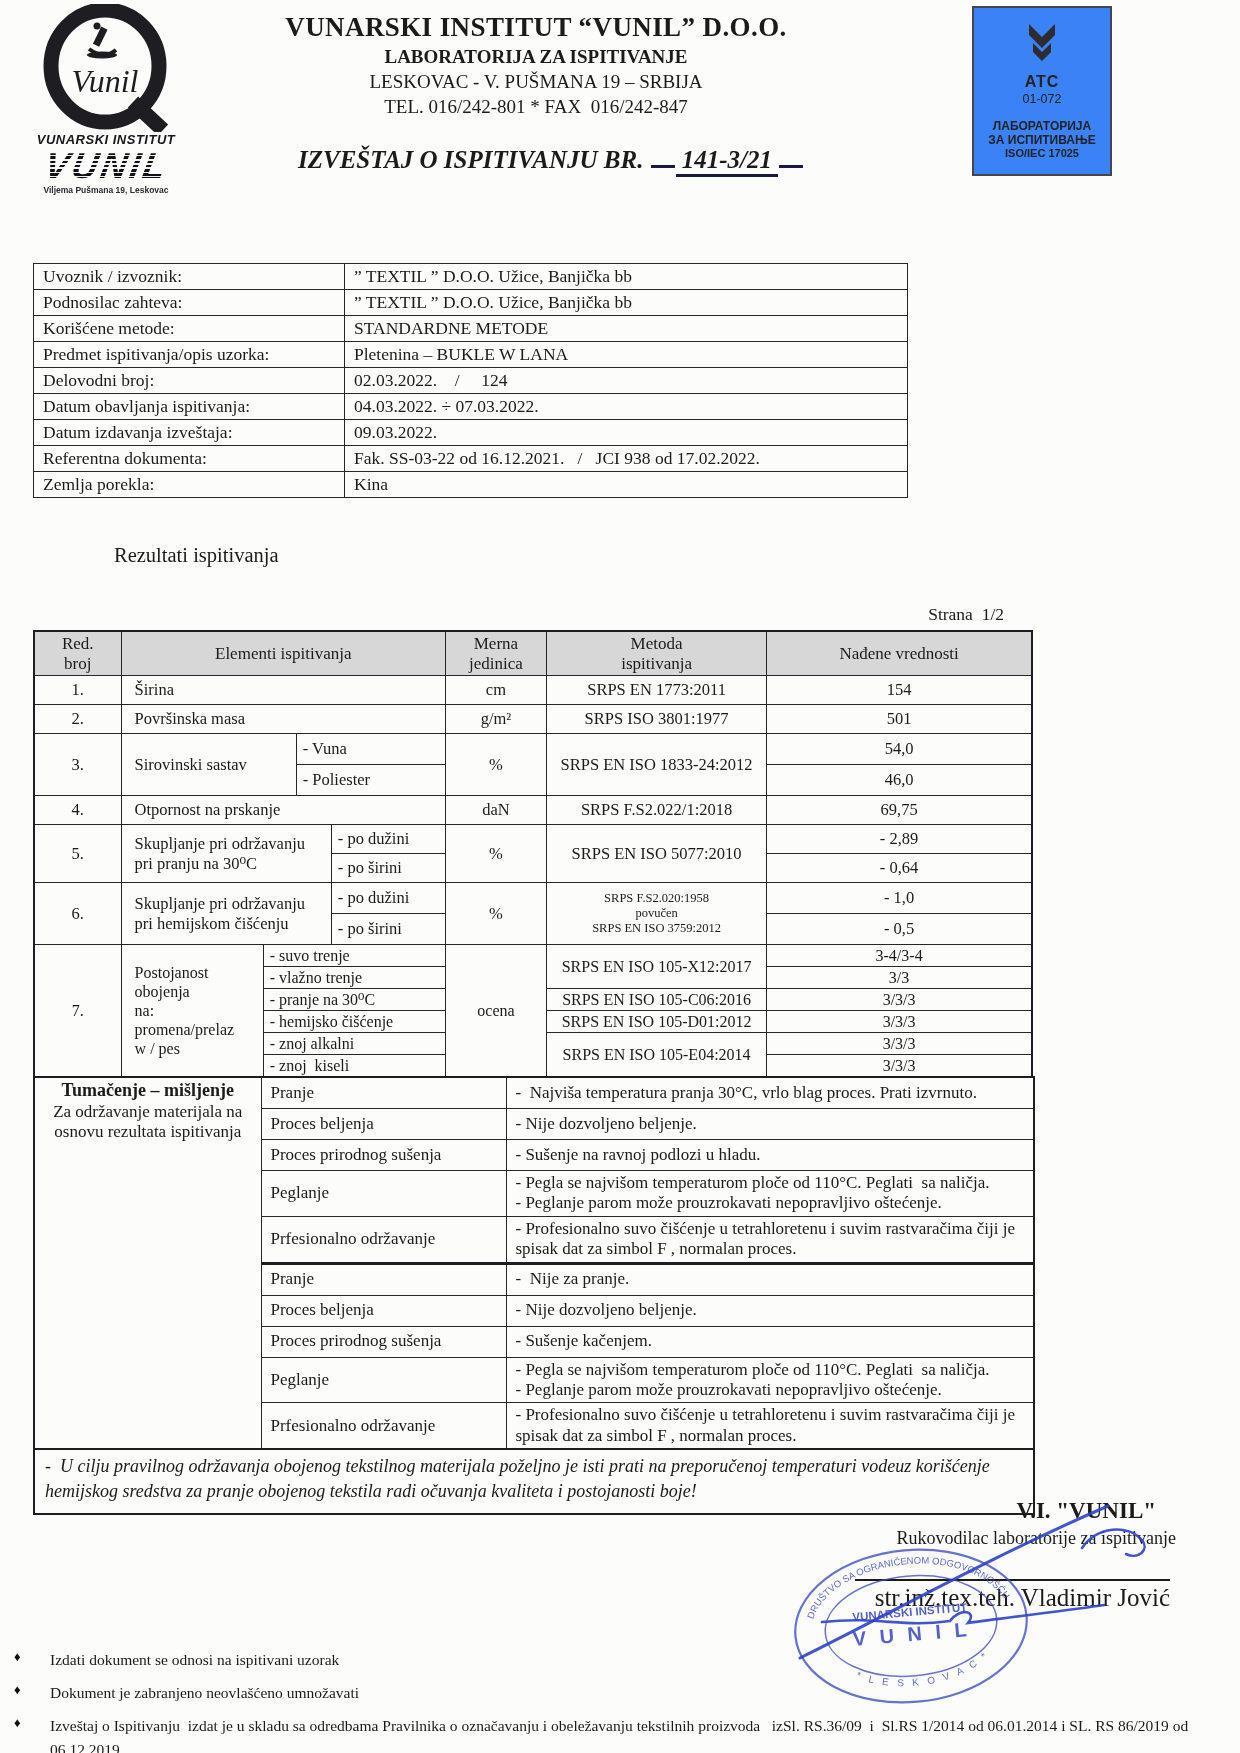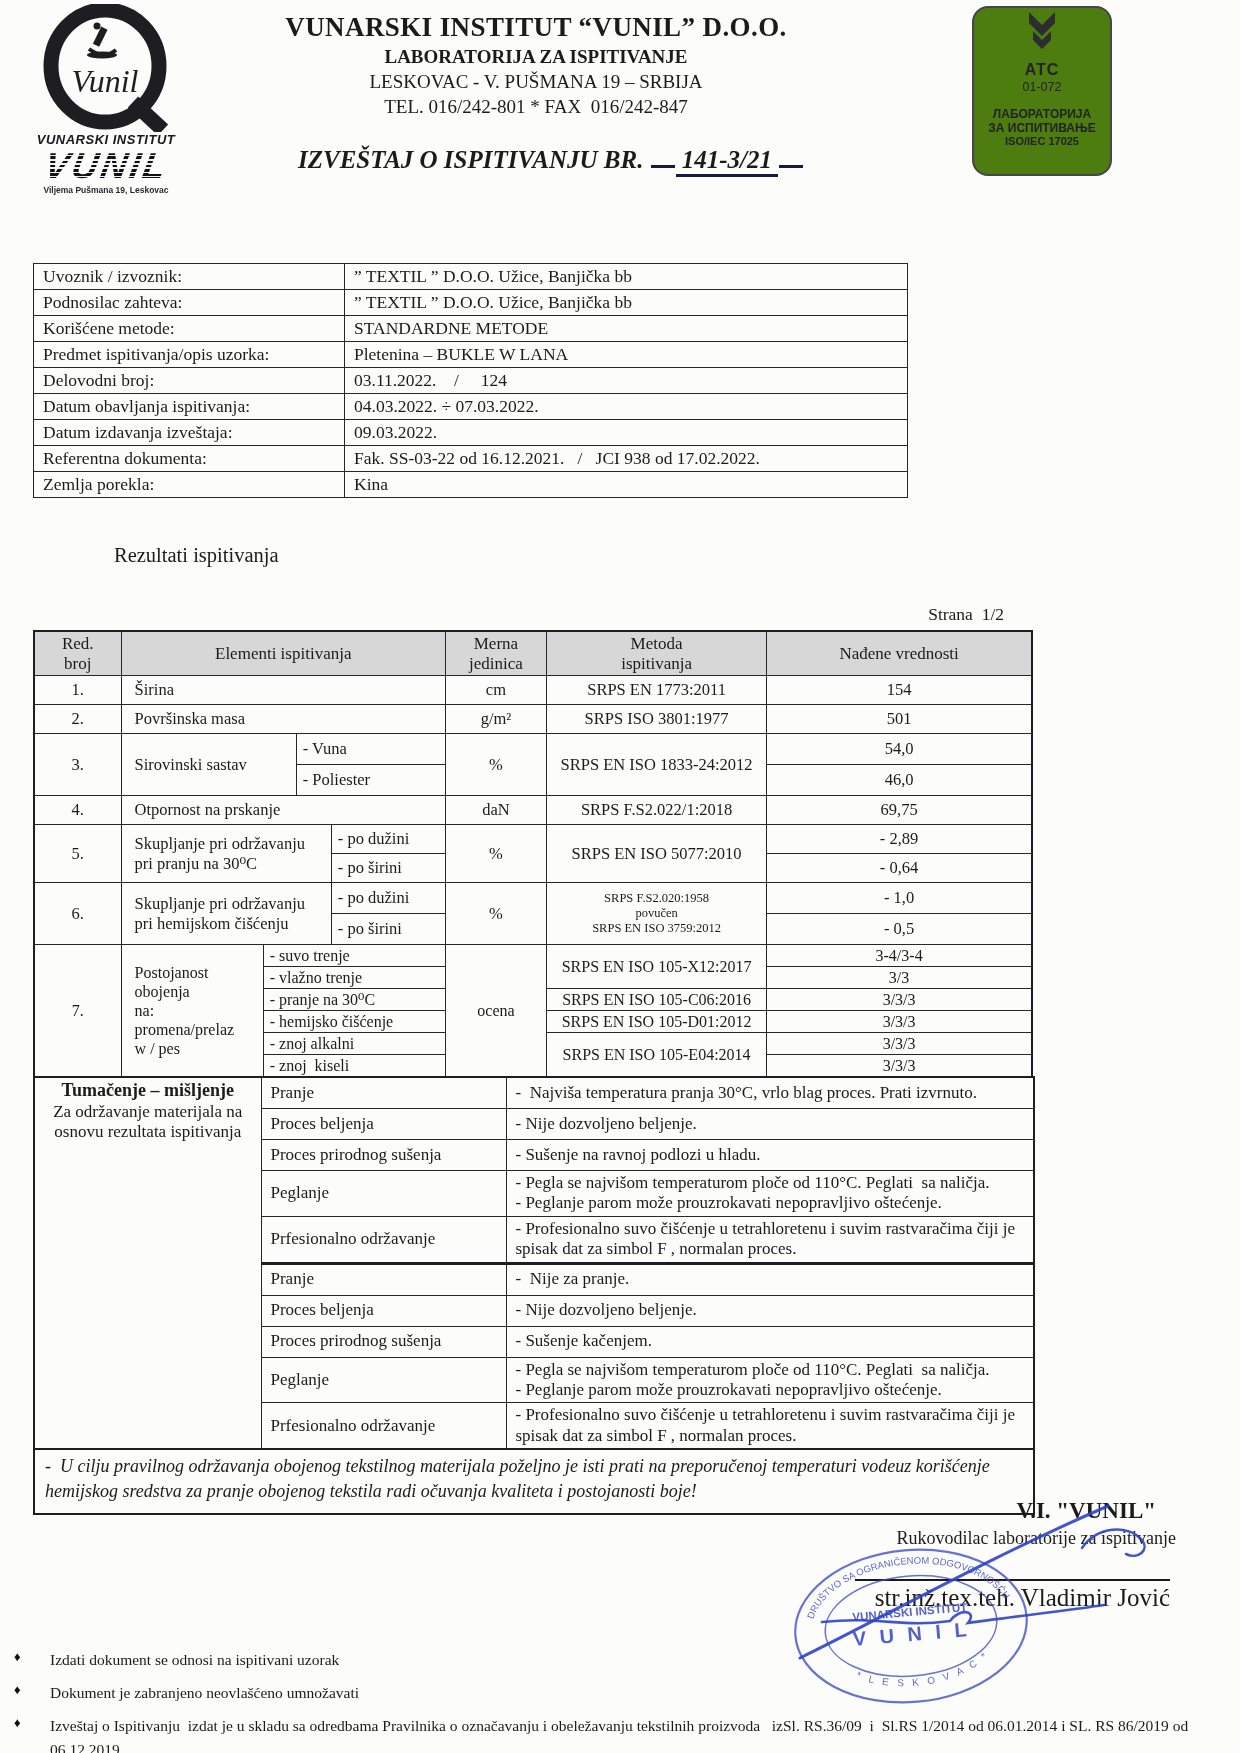--- a/index.html
+++ b/index.html
@@ -19,21 +19,21 @@
 
   .header-center { position:absolute; left:248px; top:12px; width:576px; text-align:center; }
   .inst-name { font-size:27px; font-weight:bold; letter-spacing:.4px; }
   .lab-line  { font-size:19px; font-weight:bold; margin-top:3px; }
   .addr-line, .tel-line { font-size:19px; margin-top:3px; }
 
   .report-line { position:absolute; left:226px; top:140px; width:650px; text-align:center; font-size:25px; font-weight:bold; font-style:italic; }
   .u-seg { display:inline-block; width:24px; border-bottom:3px solid #191944; height:1em; vertical-align:baseline; margin:0 1px; }
   .report-num { display:inline-block; border-bottom:3px solid #191944; padding:0 6px; }
 
-  .atc { position:absolute; left:972px; top:6px; width:140px; height:170px; border:2.5px solid #45454b; border-radius:16px; background:#4d7c0f; text-align:center; box-sizing:border-box; padding-top:0; font-family:"Liberation Sans","DejaVu Sans",sans-serif; color:#222227; }
+  .atc { position:absolute; left:972px; top:6px; width:140px; height:170px; border:2.5px solid #45454b; border-radius:0; background:#3b82f6; text-align:center; box-sizing:border-box; padding-top:12px; font-family:"Liberation Sans","DejaVu Sans",sans-serif; color:#222227; }
   .atc-code { font-weight:bold; font-size:16px; letter-spacing:1px; margin-top:1px; }
   .atc-num  { font-size:12.5px; margin-top:1px; }
   .atc-l1   { font-size:12px; font-weight:bold; margin-top:13px; }
   .atc-l2   { font-size:12px; font-weight:bold; }
   .atc-std  { font-size:11px; font-weight:bold; }
 
   
   .meta { position:absolute; left:33px; top:263px; width:875px; border-collapse:collapse; table-layout:fixed; font-size:17.5px; }
   .meta td { border:1.8px solid #27272b; padding:1px 9px; height:23px; overflow:hidden; }
   .meta .lab { width:292px; }
@@ -139,21 +139,21 @@
       <tr>
           <td class="lab" data-bind="metadata.rows.2.label">Korišćene metode:</td>
           <td data-bind="metadata.rows.2.value">STANDARDNE METODE</td>
         </tr>
       <tr>
           <td class="lab" data-bind="metadata.rows.3.label">Predmet ispitivanja/opis uzorka:</td>
           <td data-bind="metadata.rows.3.value">Pletenina – BUKLE W LANA</td>
         </tr>
       <tr>
           <td class="lab" data-bind="metadata.rows.4.label">Delovodni broj:</td>
-          <td data-bind="metadata.rows.4.value">03.11.2022.    /     124</td>
+          <td data-bind="metadata.rows.4.value">02.03.2022.    /     124</td>
         </tr>
       <tr>
           <td class="lab" data-bind="metadata.rows.5.label">Datum obavljanja ispitivanja:</td>
           <td data-bind="metadata.rows.5.value">04.03.2022. ÷ 07.03.2022.</td>
         </tr>
       <tr>
           <td class="lab" data-bind="metadata.rows.6.label">Datum izdavanja izveštaja:</td>
           <td data-bind="metadata.rows.6.value">09.03.2022.</td>
         </tr>
       <tr>

